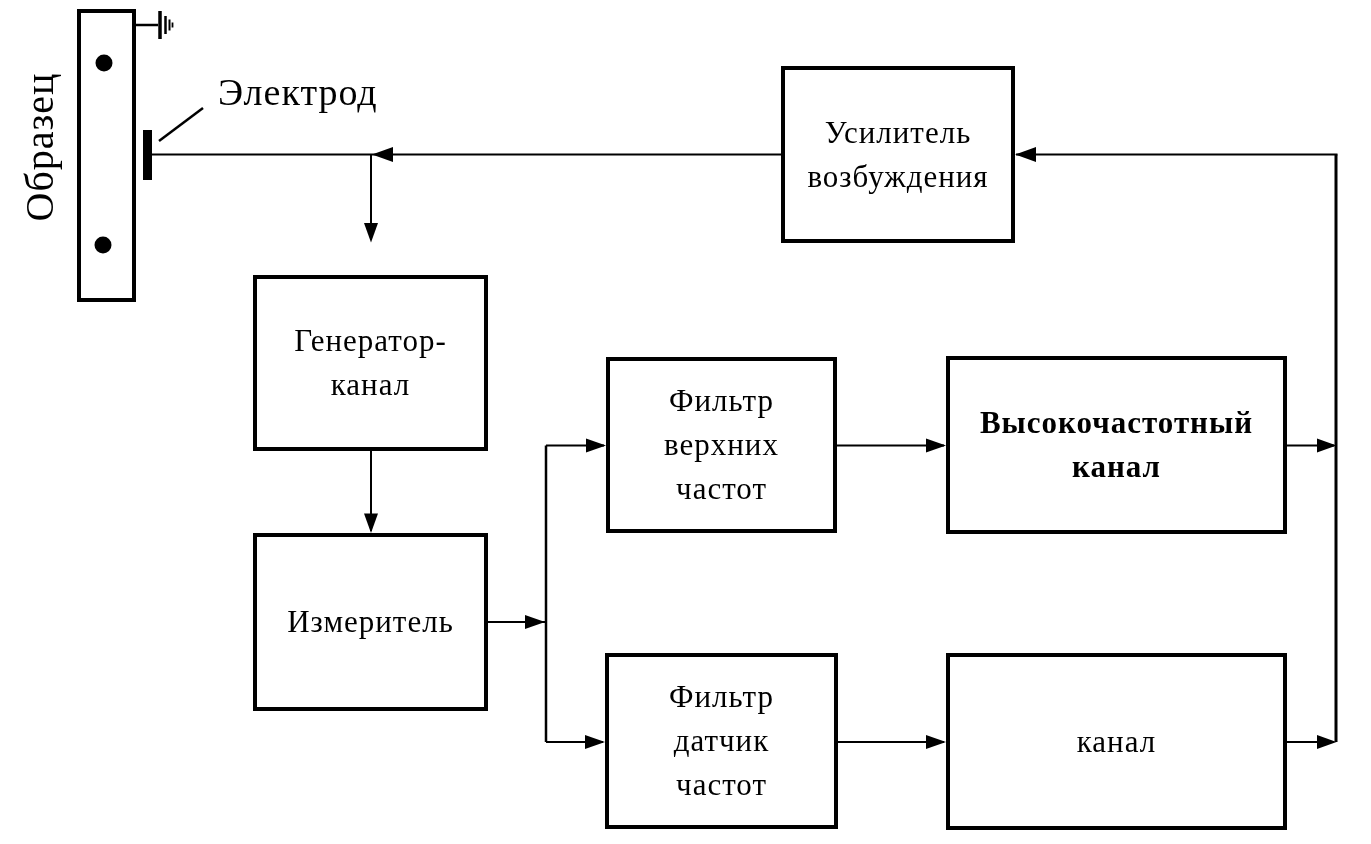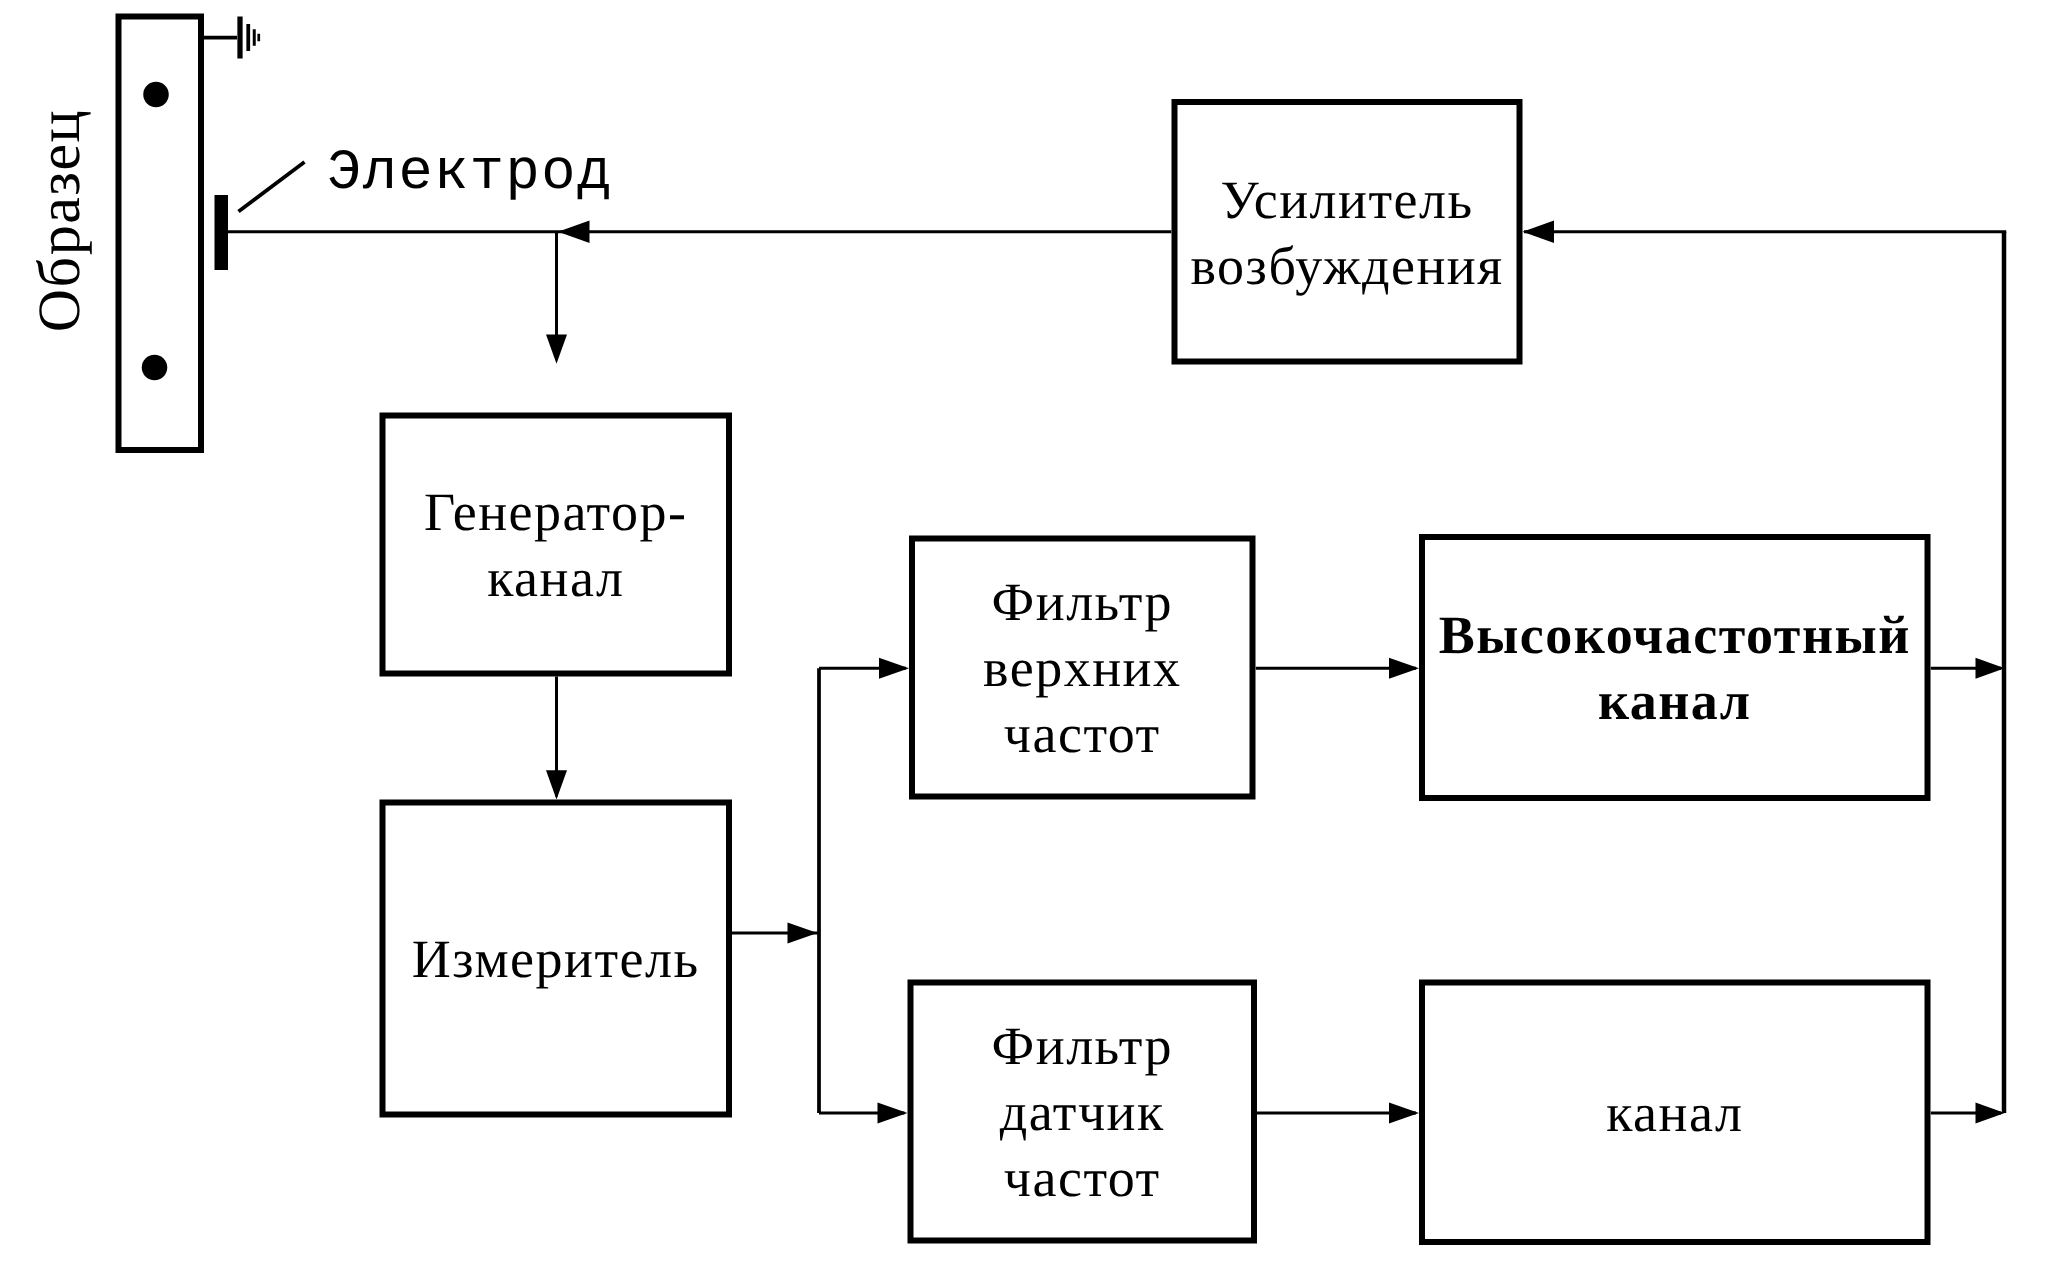--- a/index.html
+++ b/index.html
@@ -19,40 +19,40 @@
   .box {
     position: absolute;
     box-sizing: border-box;
     background: #ffffff;
     border: 4px solid #000000;
     display: flex;
     flex-direction: column;
     align-items: center;
     justify-content: center;
     text-align: center;
-    font-size: 36px;
+    font-size: 31px;
     line-height: 44px;
     letter-spacing: 1px;
     white-space: nowrap;
   }
   .box span { display: block; }
   .box.amplifier  { left: 781px; top: 66px;  width: 234px; height: 177px; }
   .box.generator  { left: 253px; top: 243px; width: 235px; height: 176px; margin-top: 32px; }
-  .box.meter      { left: 253px; top: 533px; width: 235px; height: 212px; }
+  .box.meter      { left: 253px; top: 533px; width: 235px; height: 178px; }
   .box.hpf        { left: 606px; top: 357px; width: 231px; height: 176px; }
   .box.hfchannel  { left: 946px; top: 356px; width: 341px; height: 178px; font-weight: bold; }
   .box.lpf        { left: 605px; top: 653px; width: 233px; height: 176px; }
   .box.lfchannel  { left: 946px; top: 653px; width: 341px; height: 177px; }
   .float-label {
     position: absolute;
     font-size: 38px;
     letter-spacing: 1px;
     white-space: nowrap;
   }
-  .electrode-label { left: 218px; top: 94px; font-family: Liberation Mono, monospace; }
+  .electrode-label { left: 218px; top: 70px; }
   .sample-label {
     left: 39px; top: 147px;
     font-size: 40px;
     transform: translate(-50%, -50%) rotate(-90deg);
   }
 </style>
 </head>
 <body>
 
 <div class="stage">

